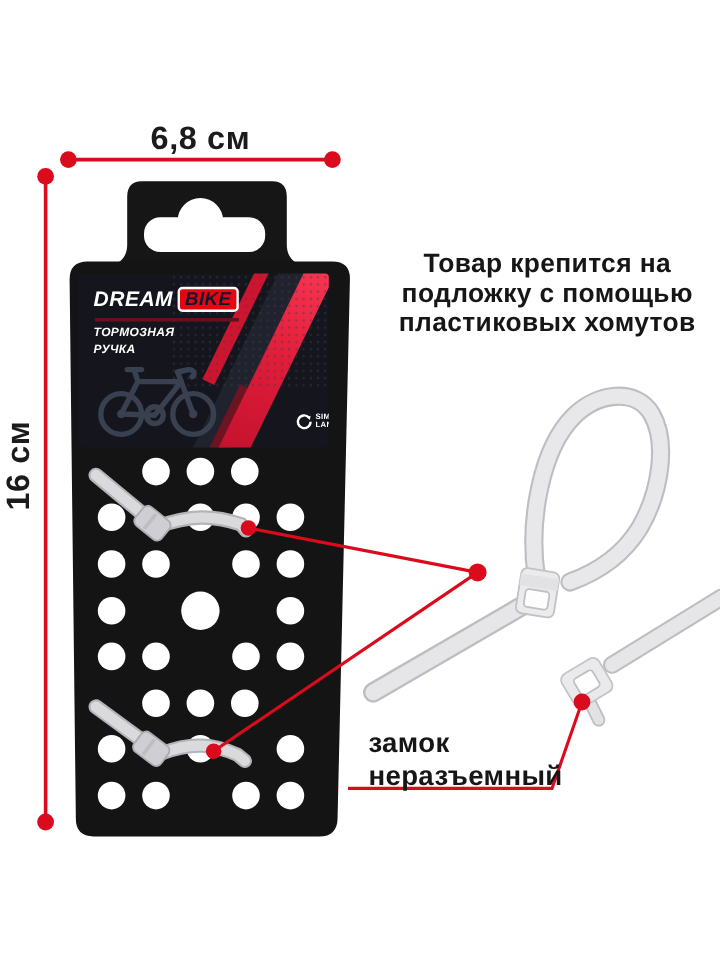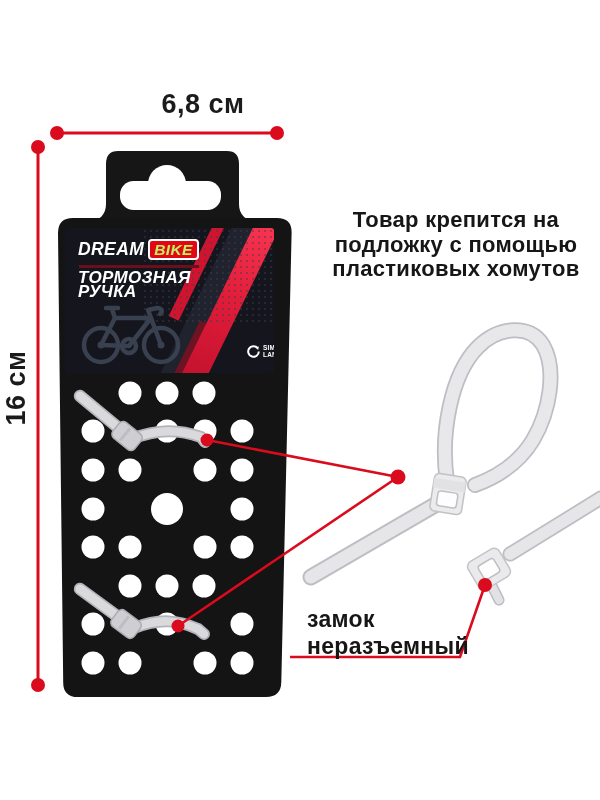--- a/index.html
+++ b/index.html
@@ -8,21 +8,21 @@
     position:relative; width:600px; height:800px; background:#ffffff;
     font-family:"Liberation Sans", sans-serif; overflow:hidden;
   }
   svg.art { position:absolute; left:0; top:0; z-index:1; }
 
   
   .dim-label {
     position:absolute; z-index:3; color:#1b1b1b; font-weight:700;
     font-size:27px; letter-spacing:.5px; white-space:nowrap;
   }
-  .dim-width-label { left:167px; top:104px; transform:translate(-50%,-50%);margin-left:36px; }
+  .dim-width-label { left:167px; top:116px; transform:translate(-50%,-50%); }
   .dim-height-label { left:16px; top:388px; transform:translate(-50%,-50%) rotate(-90deg); }
   .note {
     position:absolute; z-index:3; left:310px; top:208px; width:292px;
     text-align:center; color:#161616; font-weight:700; font-size:22px;
     line-height:24.5px; letter-spacing:.3px;
   }
   .lock-label {
     position:absolute; z-index:3; left:307px; top:606px;
     color:#161616; font-weight:700; font-size:23px; line-height:26.5px; letter-spacing:.3px;
   }
@@ -43,26 +43,26 @@
     position:absolute; right:0; top:0; width:132px; height:96px; opacity:.45;
     background-image:radial-gradient(#3a3e4c 1px, transparent 1.25px);
     background-size:6px 6px;
   }
   .brand-row { position:absolute; left:13px; top:11px; display:flex; align-items:center; }
   .brand-dream {
     color:#ffffff; font-size:17.5px; font-weight:800; font-style:italic; letter-spacing:.4px;
   }
   .brand-bike-badge {
     margin-left:4px; background:#e30613; border:2px solid #ffffff; border-radius:4px;
-    padding:0 4px; color:#bef264; font-size:15.5px; font-weight:800; font-style:italic;
+    padding:0 4px; color:#0f172a; font-size:15.5px; font-weight:800; font-style:italic;
     letter-spacing:.4px; line-height:17px;
   }
   .brand-divider { position:absolute; left:14px; top:37px; width:120px; height:2.5px; background:#69101f; }
   .product-title {
-    position:absolute; left:13px; top:43px; color:#ffffff; font-size:17px;
+    position:absolute; left:13px; top:43px; color:#ffffff; font-size:10px;
     font-weight:800; font-style:italic; line-height:14px; letter-spacing:.3px;
   }
   .bike-icon { position:absolute; left:6px; top:68px; }
   .vendor { position:absolute; left:181px; top:116px; display:flex; align-items:center; }
   .vendor-text { margin-left:2px; color:#ffffff; font-size:6.5px; font-weight:800; line-height:6.5px; letter-spacing:.2px; }
 </style>
 </head>
 <body>
 
 <div class="canvas">

